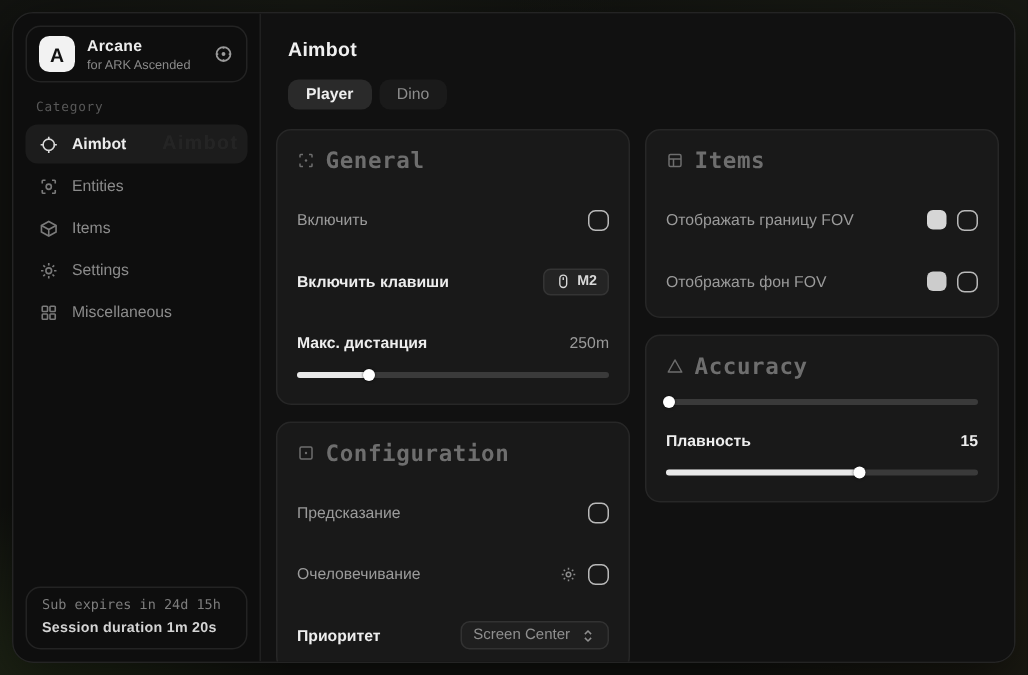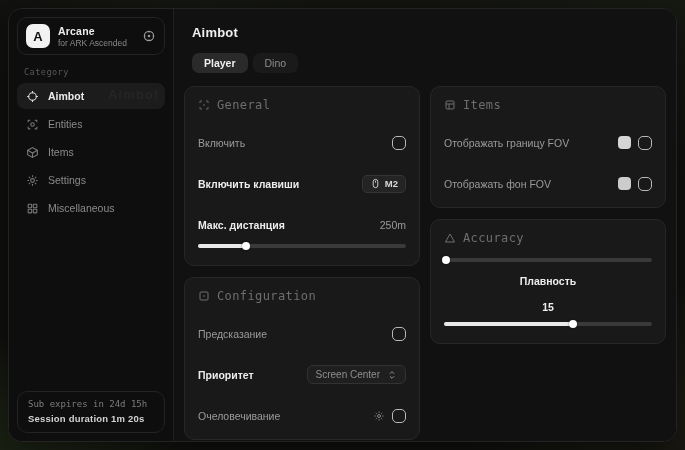--- a/index.html
+++ b/index.html
@@ -48,21 +48,21 @@
   .main { flex:1; padding:16px 10px 10px; background:#111111; }
   .page-title { font-size:13px; font-weight:700; color:#f0f0f0; margin-left:8px; letter-spacing:.2px; }
   .tabs { display:flex; gap:5px; margin:13px 0 0 8px; }
   .tab { padding:4px 12px; border-radius:7px; font-size:10.5px; color:#8d8d8d;
     background:#1a1a1a; cursor:pointer; }
   .tab.active { background:#2a2a2a; color:#efefef; font-weight:600; }
   .cols { display:flex; gap:10px; margin-top:13px; align-items:flex-start; }
   .col { width:236px; display:flex; flex-direction:column; gap:11px; }
   .panel { background:#191919; border:1px solid #272727; border-radius:10px; padding:11px 13px 13px; }
   .p-head { display:flex; align-items:center; gap:7px; color:#6e6e6e; margin-bottom:9px; }
-  .p-title { font-family:"DejaVu Sans Mono", monospace; font-size:12px; letter-spacing:.4px; }
+  .p-title { font-family:"DejaVu Sans Mono", monospace; font-size:15px; letter-spacing:.4px;font-weight:bold; }
   .row { display:flex; align-items:center; min-height:21px; margin-top:20px; gap:7px; }
   .lbl-dim { font-size:10.5px; color:#9b9b9b; }
   .lbl-bright { font-size:10.5px; color:#ededed; font-weight:600; }
   .grow { flex:1; }
   .val-dim { font-size:10.5px; color:#9a9a9a; }
   .val-bright { font-size:10.5px; color:#eeeeee; font-weight:600; }
   .checkbox { width:14px; height:14px; border:1.5px solid #b9b9b9; border-radius:5px;
     background:transparent; flex:none; cursor:pointer; }
   .swatch { width:13px; height:13px; border-radius:4px; flex:none; cursor:pointer; }
   .keybadge { display:flex; align-items:flex-start; gap:4px; background:#242424; border:1px solid #343434;
@@ -228,43 +228,43 @@
             <span class="p-title">Configuration</span>
           </div>
 
           <div class="row">
             <span class="lbl-dim">Предсказание</span>
             <span class="grow"></span>
             <span class="checkbox"></span>
           </div>
 
           <div class="row">
+            <span class="lbl-dim">Очеловечивание</span>
+            <span class="grow"></span>
+            <span style="color:#8a8a8a; display:flex;">
+              <svg width="12" height="12" viewBox="0 0 24 24" fill="none" stroke="currentColor" stroke-width="2">
+                <circle cx="12" cy="12" r="3"></circle>
+                <path d="M12 3v2.5M12 18.5V21M3 12h2.5M18.5 12H21M5.6 5.6l1.8 1.8M16.6 16.6l1.8 1.8M18.4 5.6l-1.8 1.8M7.4 16.6l-1.8 1.8"></path>
+              </svg>
+            </span>
+            <span class="checkbox"></span>
+          </div>
+
+          <div class="row">
             <span class="lbl-bright">Приоритет</span>
             <span class="grow"></span>
             <span class="select">
               <span>Screen Center</span>
               <span>
                 <svg width="10" height="10" viewBox="0 0 24 24" fill="none" stroke="currentColor" stroke-width="2.4">
                   <path d="M7 9l5-5 5 5M7 15l5 5 5-5"></path>
                 </svg>
               </span>
             </span>
           </div>
-
-          <div class="row">
-            <span class="lbl-dim">Очеловечивание</span>
-            <span class="grow"></span>
-            <span style="color:#8a8a8a; display:flex;">
-              <svg width="12" height="12" viewBox="0 0 24 24" fill="none" stroke="currentColor" stroke-width="2">
-                <circle cx="12" cy="12" r="3"></circle>
-                <path d="M12 3v2.5M12 18.5V21M3 12h2.5M18.5 12H21M5.6 5.6l1.8 1.8M16.6 16.6l1.8 1.8M18.4 5.6l-1.8 1.8M7.4 16.6l-1.8 1.8"></path>
-              </svg>
-            </span>
-            <span class="checkbox"></span>
-          </div>
         </div>
 
       </div>
 
       <div class="col">
 
         <div class="panel">
           <div class="p-head">
             <span>
               <svg width="12" height="12" viewBox="0 0 24 24" fill="none" stroke="currentColor" stroke-width="2">
@@ -301,21 +301,21 @@
           </div>
 
           <div class="slider">
             <div class="track">
               <div class="fill" style="width: 1%;">
                 <div class="thumb"></div>
               </div>
             </div>
           </div>
 
-          <div class="row" style="margin-top:9px;flex-direction:column;">
+          <div class="row" style="margin-top:9px;">
             <span class="lbl-bright">Плавность</span>
             <span class="grow"></span>
             <span class="val-bright">15</span>
           </div>
           <div class="slider">
             <div class="track">
               <div class="fill" style="width: 62%;">
                 <div class="thumb"></div>
               </div>
             </div>

